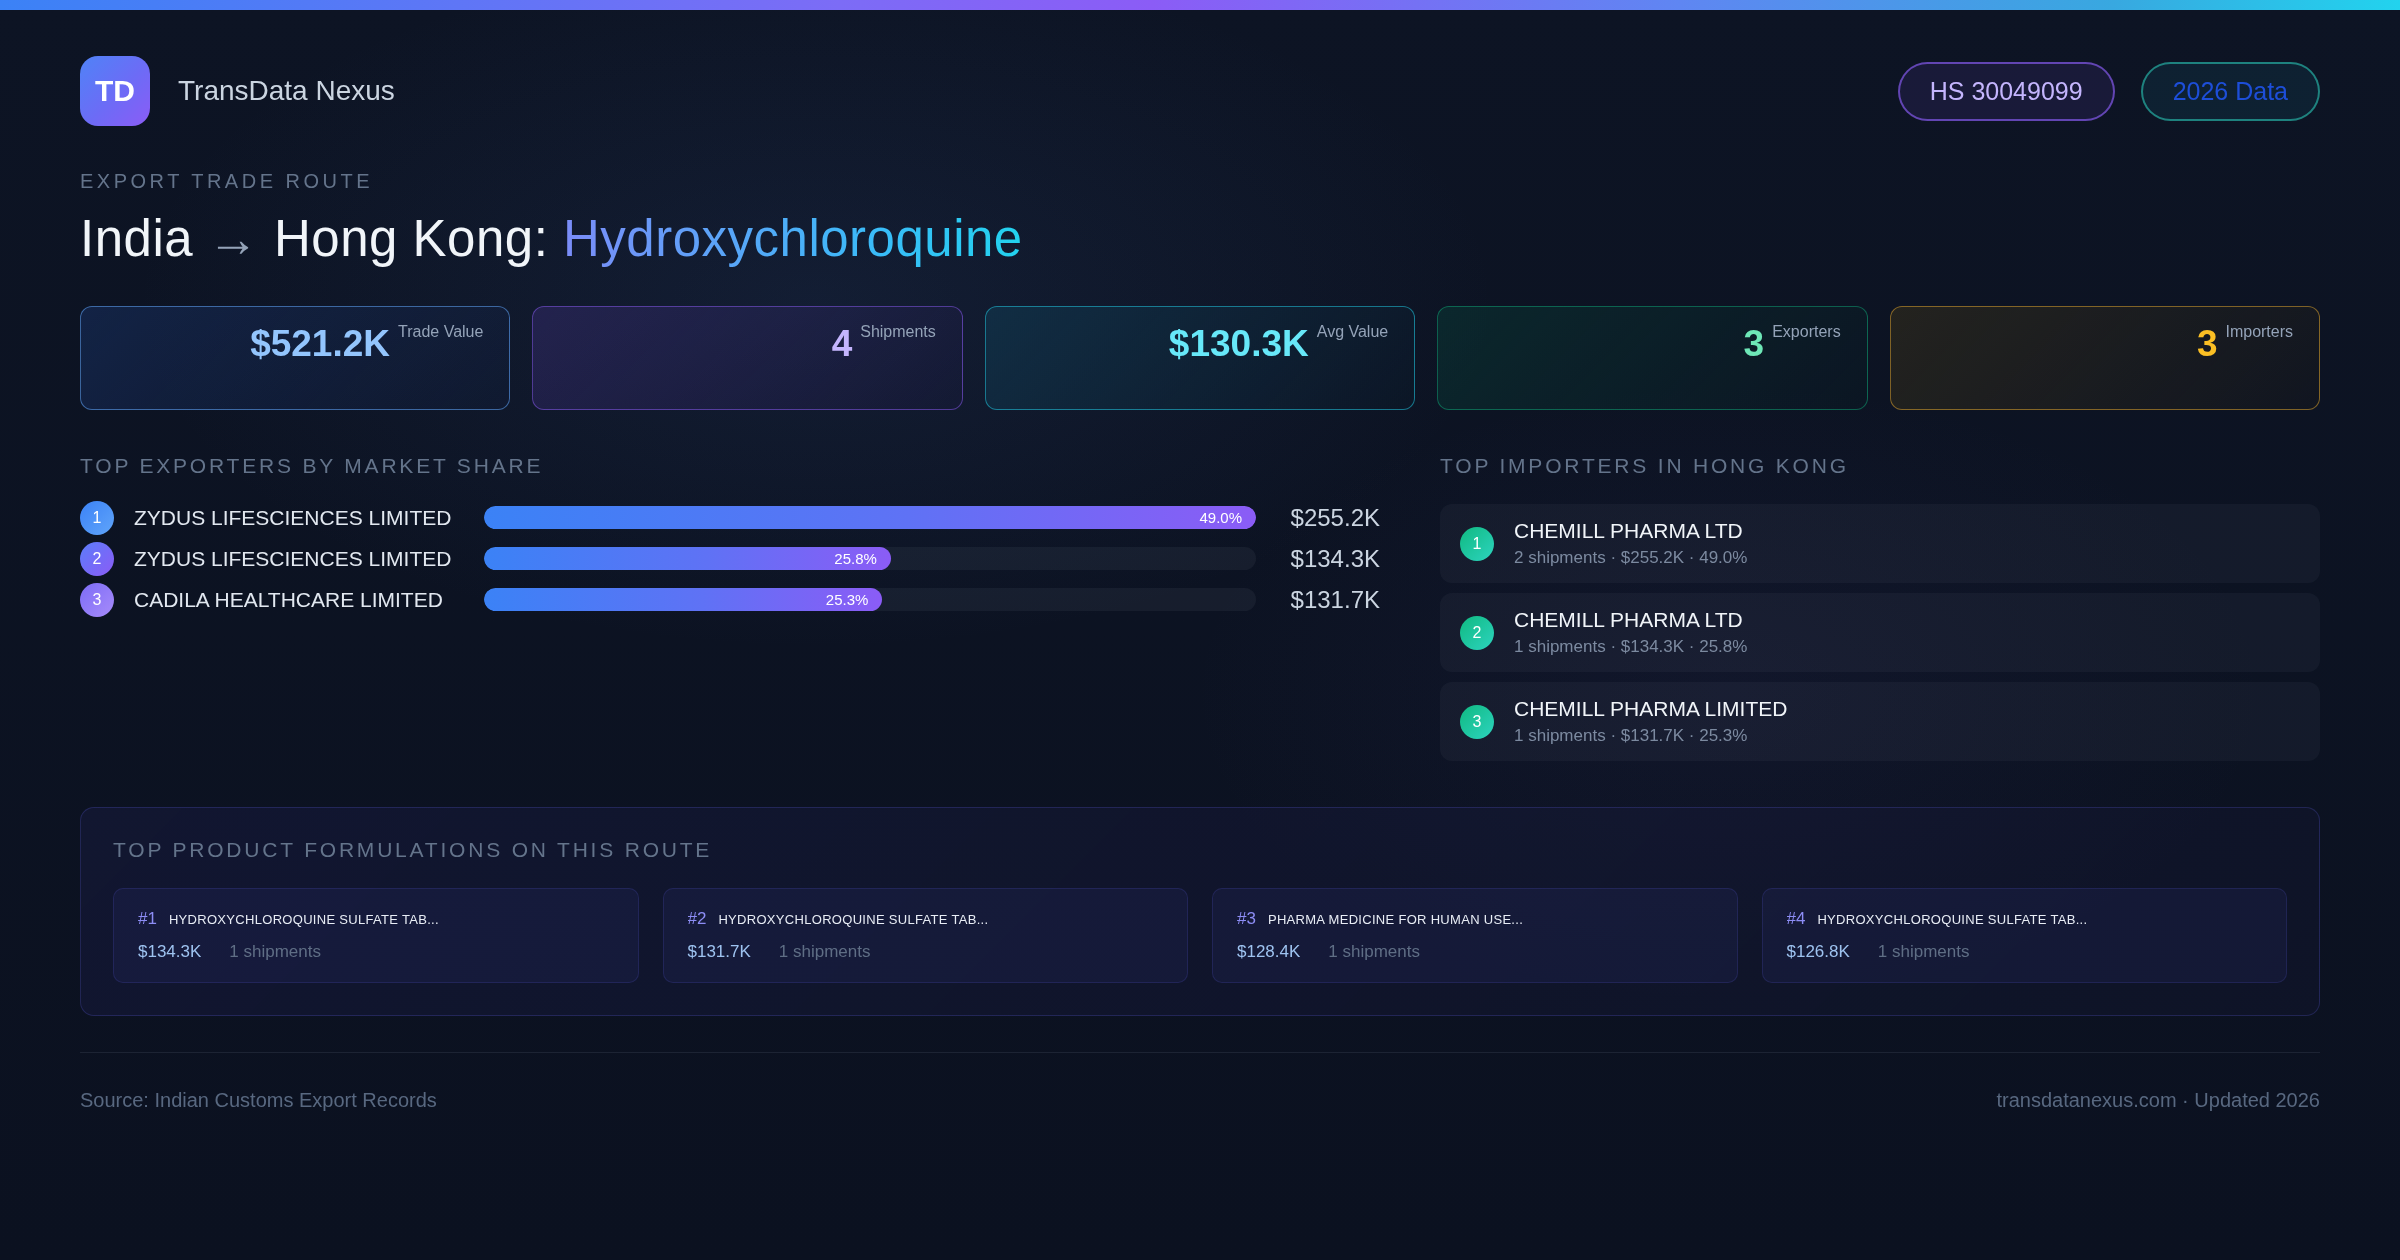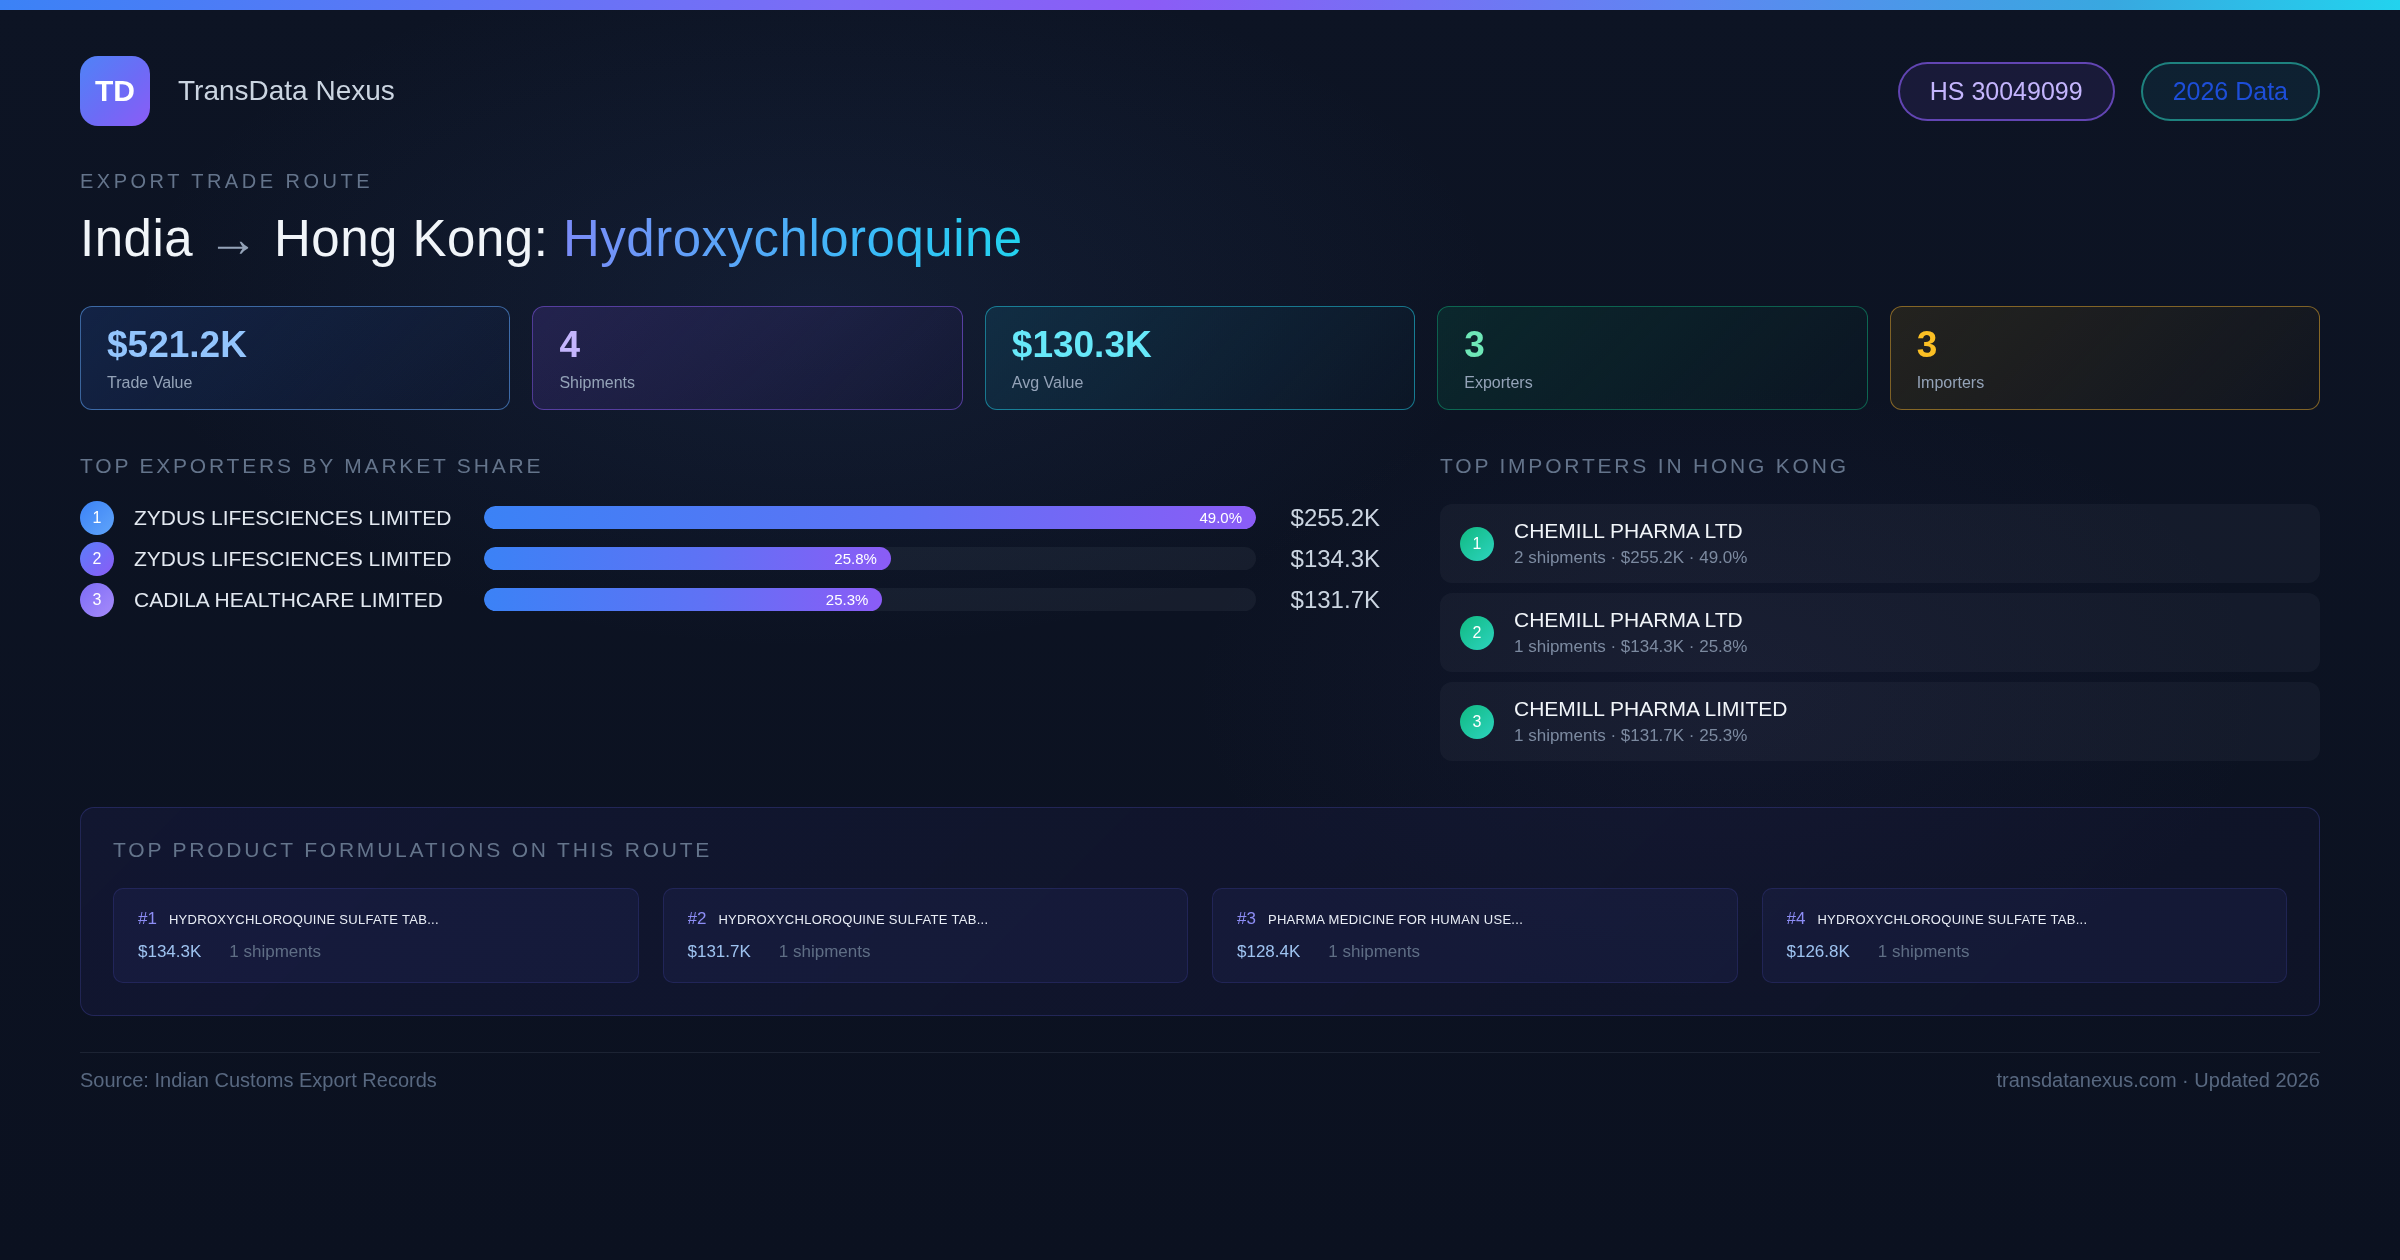--- a/index.html
+++ b/index.html
@@ -38,21 +38,21 @@
   .eyebrow { margin-top: 44px; font-size: 20px; letter-spacing: 3.5px; color: #64748b; }
   .page-title { margin-top: 16px; font-size: 51px; font-weight: 500; color: #f1f5f9; letter-spacing: 0.5px; }
   .page-title .arrow { color: #94a3b8; font-weight: 400; }
   .page-title .product {
     background: linear-gradient(90deg, #7b8cf8 0%, #38bdf8 70%, #22d3ee 100%);
     -webkit-background-clip: text; background-clip: text; color: transparent;
   }
 
   
   .stats { margin-top: 38px; display: flex; gap: 22px; }
-  .stat-card { flex: 1; height: 104px; border-radius: 12px; padding: 16px 26px; display: flex; flex-direction: column; justify-content: center; gap: 8px; }
+  .stat-card { flex: 1; height: 104px; border-radius: 12px; padding: 16px 26px; display: flex; justify-content: flex-end; gap: 8px; }
   .stat-value { font-size: 37px; font-weight: 600; }
   .stat-label { font-size: 16px; color: #94a3b8; }
   .stat-card.blue   { border: 1px solid rgba(96,165,250,0.55); background: linear-gradient(135deg, rgba(37,78,160,0.28), rgba(30,58,138,0.06)); }
   .stat-card.blue .stat-value { color: #93c5fd; }
   .stat-card.purple { border: 1px solid rgba(139,92,246,0.5);  background: linear-gradient(135deg, rgba(91,63,176,0.25), rgba(76,29,149,0.06)); }
   .stat-card.purple .stat-value { color: #c4b5fd; }
   .stat-card.cyan   { border: 1px solid rgba(34,211,238,0.5);  background: linear-gradient(135deg, rgba(17,94,120,0.28), rgba(8,51,68,0.08)); }
   .stat-card.cyan .stat-value { color: #67e8f9; }
   .stat-card.green  { border: 1px solid rgba(16,185,129,0.45); background: linear-gradient(135deg, rgba(8,86,66,0.30), rgba(6,55,44,0.08)); }
   .stat-card.green .stat-value { color: #6ee7b7; }
@@ -109,21 +109,21 @@
   .formulation-top { display: flex; align-items: baseline; white-space: nowrap; overflow: hidden; }
   .formulation-rank { font-size: 17px; color: #8d8df5; margin-right: 12px; }
   .formulation-name { font-size: 13px; color: #e8edf5; letter-spacing: 0.3px; }
   .formulation-bottom { margin-top: 13px; display: flex; align-items: baseline; }
   .formulation-value { font-size: 17px; color: #9ec3f0; }
   .formulation-shipments { margin-left: 28px; font-size: 17px; color: #5f6e85; }
 
   
   .footer {
     margin-top: 36px; border-top: 1px solid rgba(148,163,184,0.13);
-    padding-top: 16px; display: flex; justify-content: space-between;
+    padding-top: 36px; display: flex; justify-content: space-between;
     font-size: 20px; color: #586880;
   }
 </style>
 </head>
 <body>
 
 <div class="topbar"></div>
 
 <div class="container">
 

